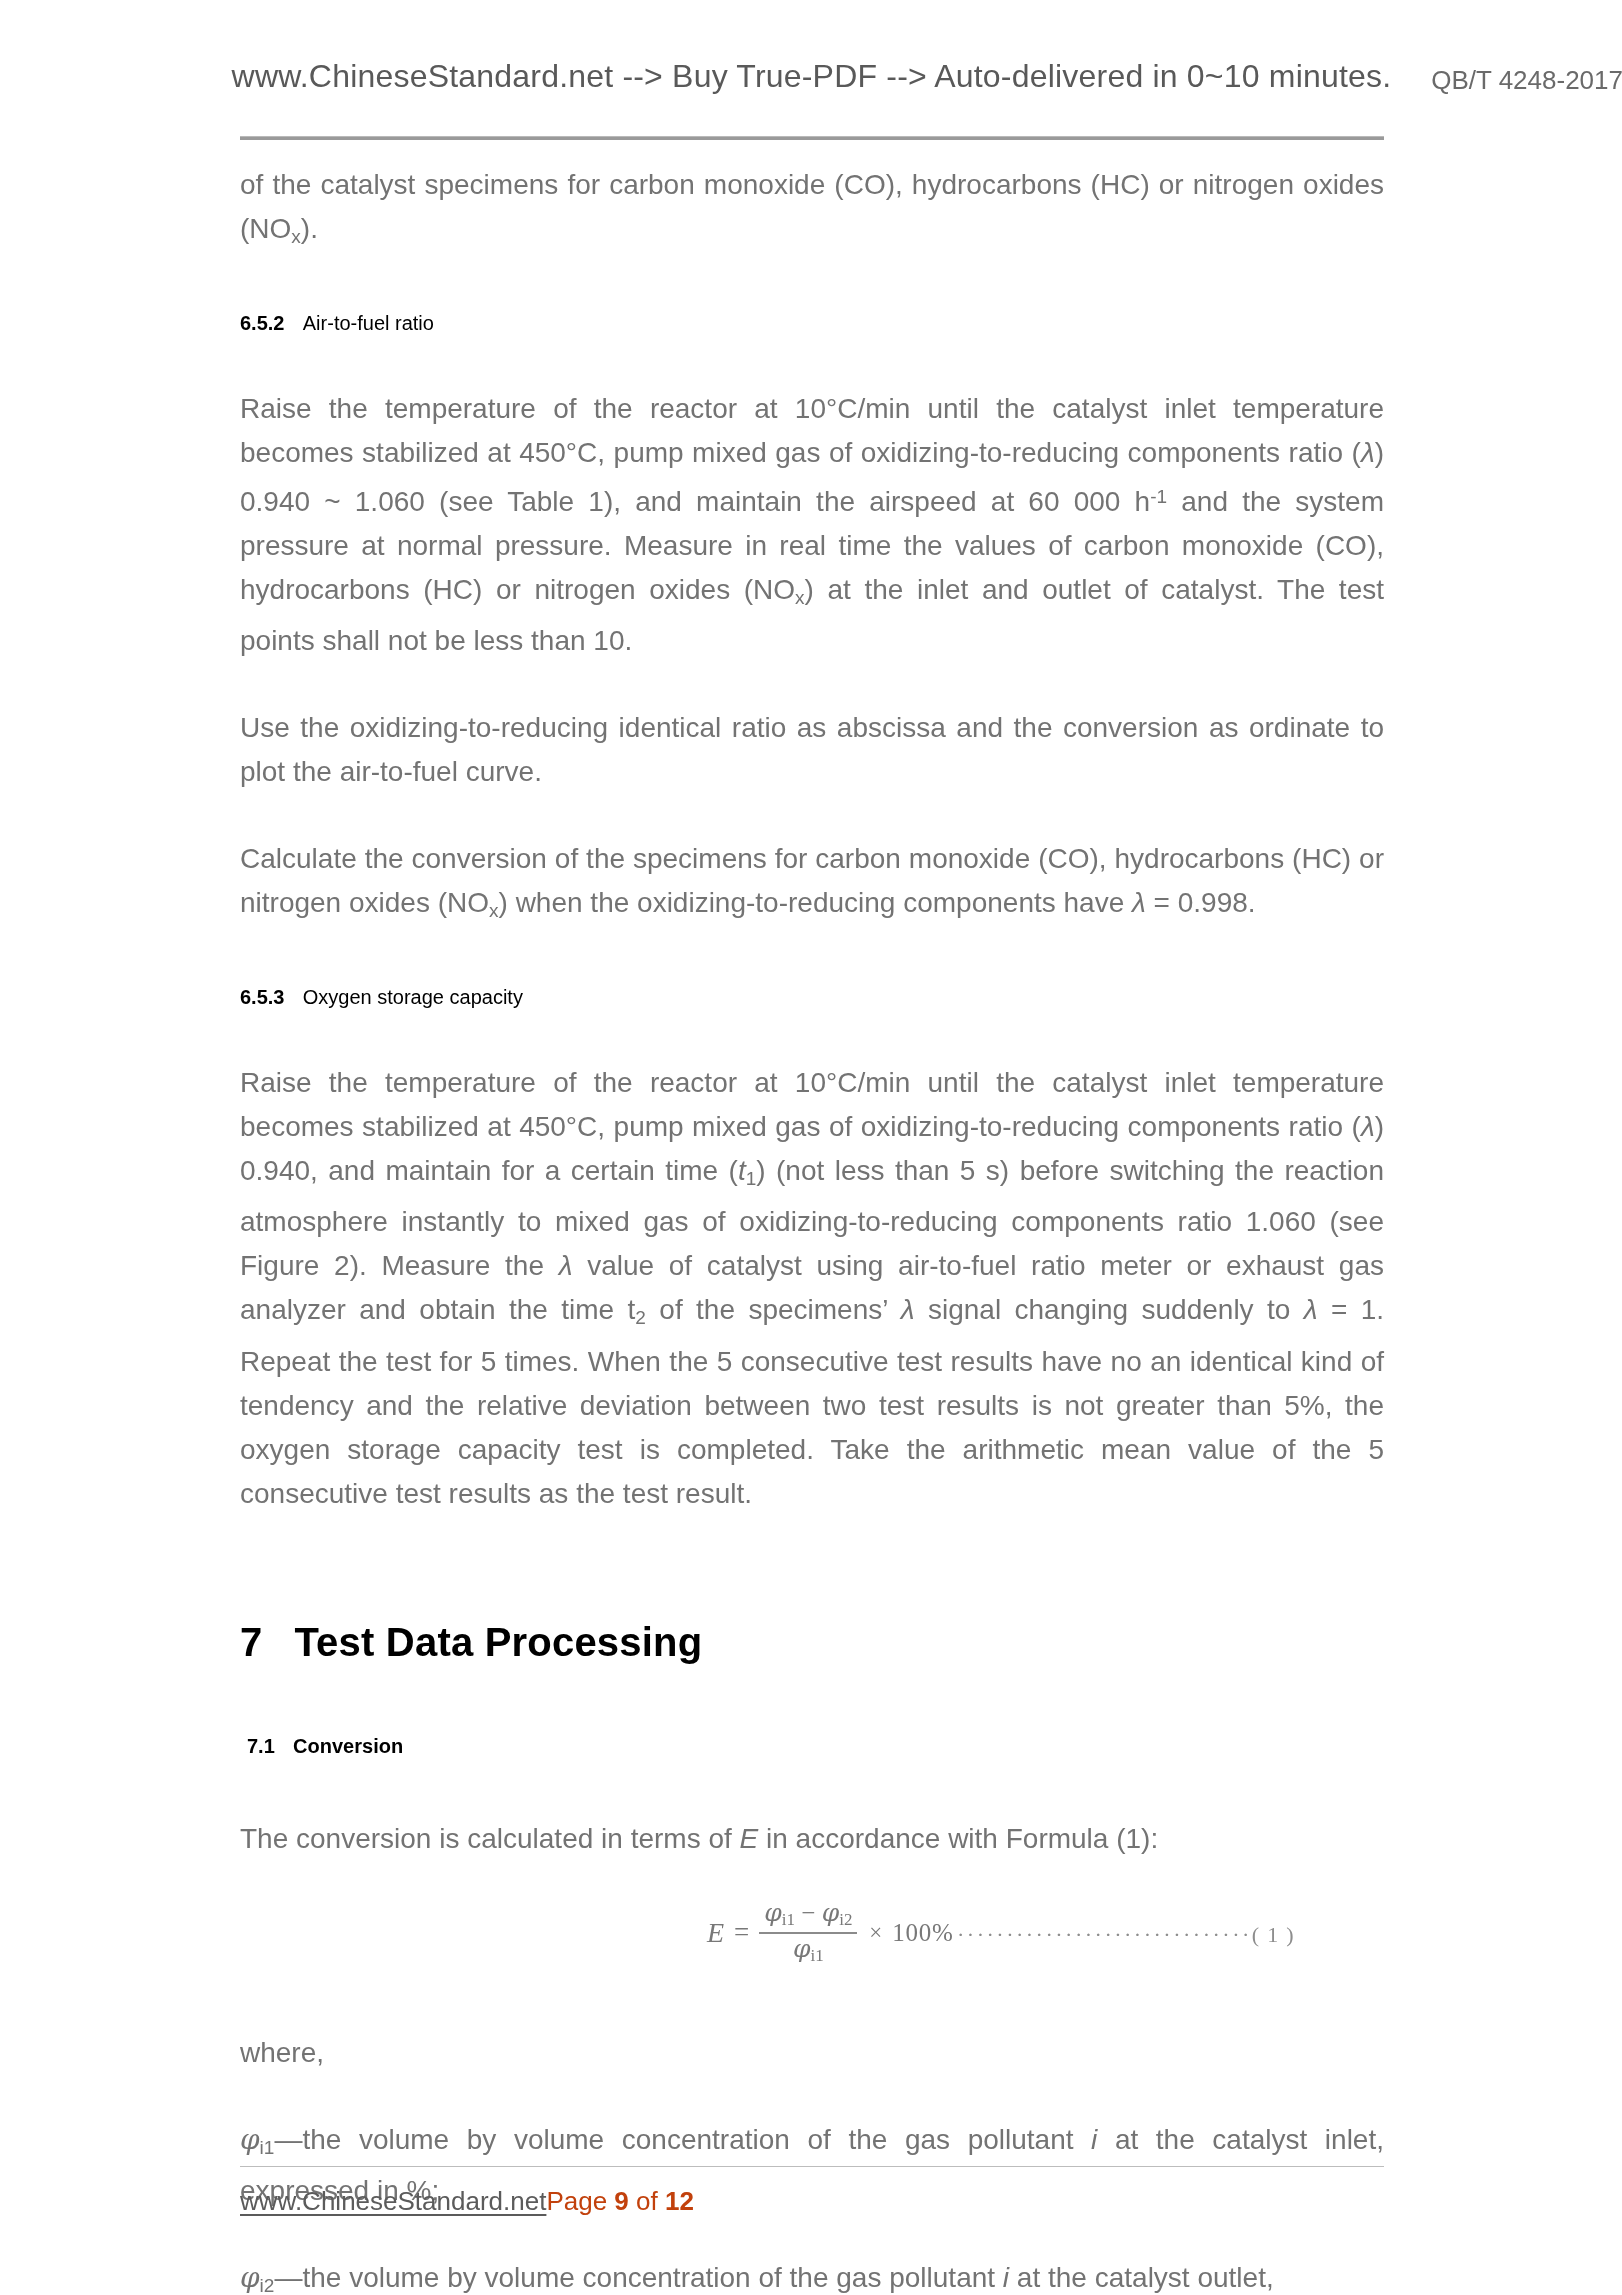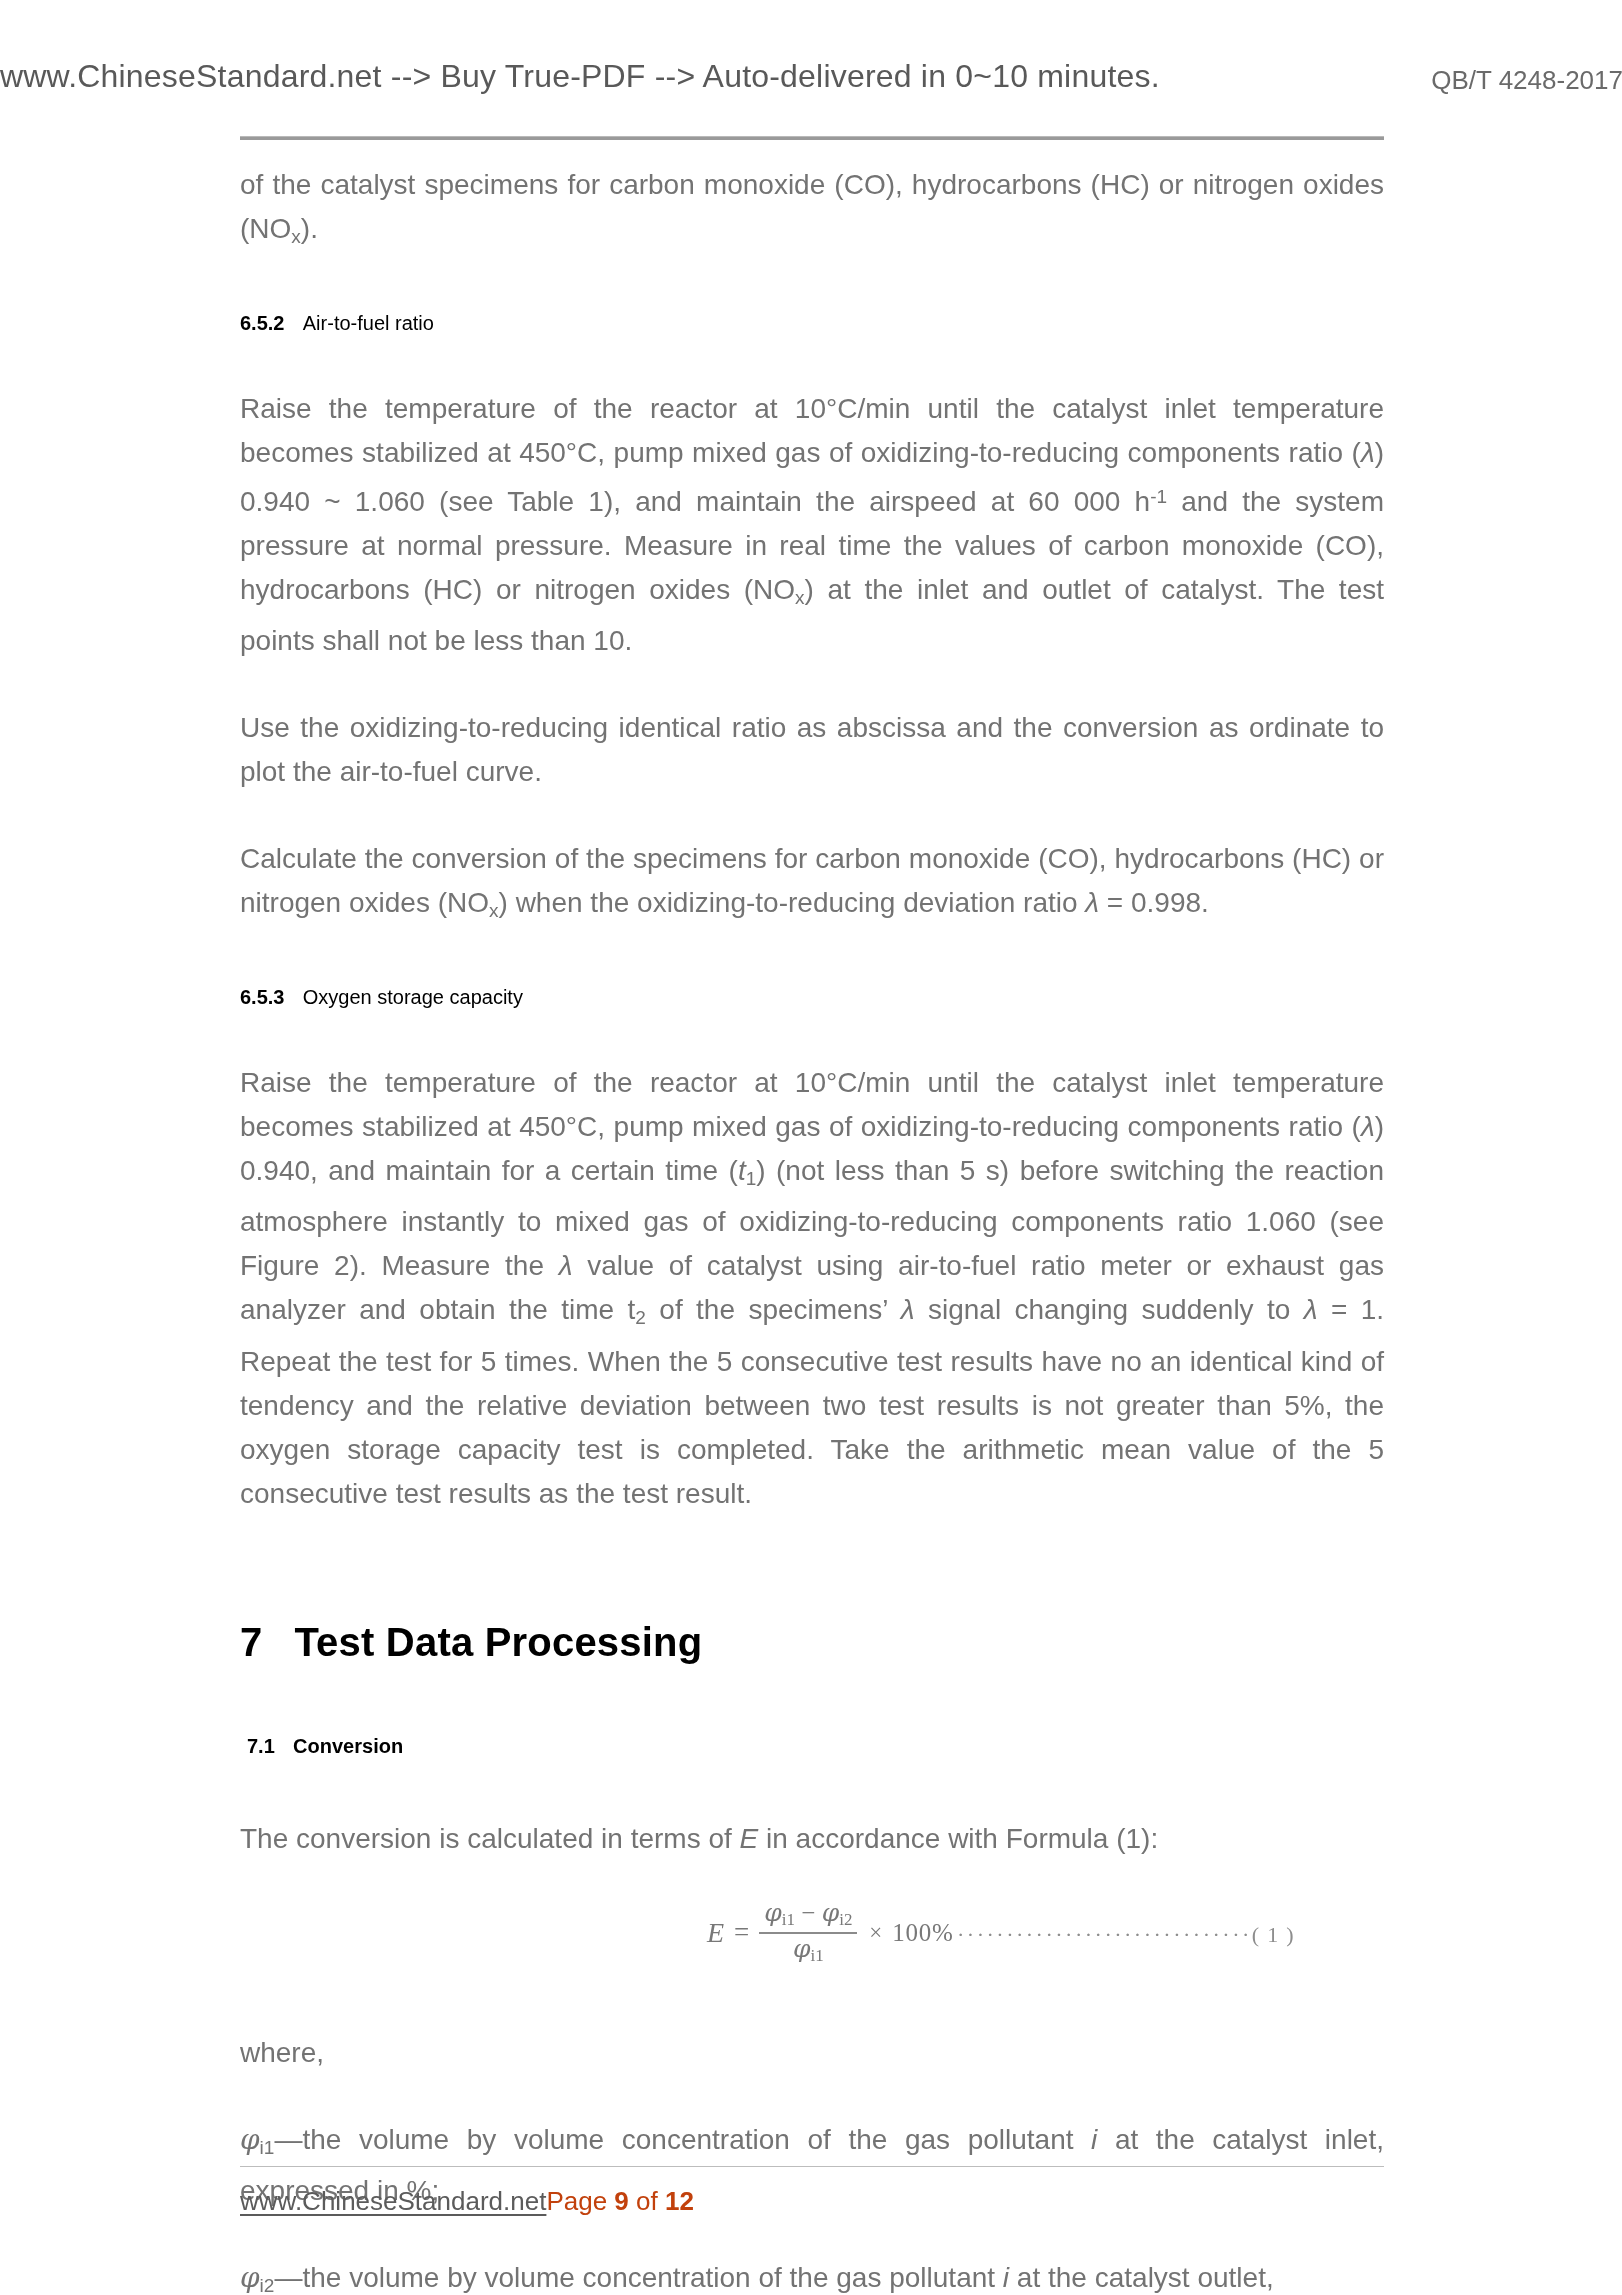--- a/index.html
+++ b/index.html
@@ -26,20 +26,21 @@
     left: 0;
     top: 0;
     width: 1623px;
     height: 133px;
   }
   .header-banner {
     position: absolute;
     left: 0;
     top: 60px;
     width: 1623px;
+    text-align: center;
     font-size: 32px;
     color: #595959;
     letter-spacing: 0.2px;
     white-space: nowrap;
     line-height: 1;
   }
   .header-stdno {
     position: absolute;
     left: 0;
     top: 67px;
@@ -244,21 +245,21 @@
     <div class="gap-md"></div>
 
     <p class="para"><span>Raise the temperature of the reactor at 10°C/min until the catalyst inlet temperature becomes stabilized at 450°C, pump mixed gas of oxidizing-to-reducing components ratio (</span><i class="lam">λ</i><span>) 0.940 ~ 1.060 (see Table 1), and maintain the airspeed at 60 000 h</span><sup class="sp">-1</sup><span> and the system pressure at normal pressure. Measure in real time the values of carbon monoxide (CO), hydrocarbons (HC) or nitrogen oxides (NO</span><sub class="sb">x</sub><span>) at the inlet and outlet of catalyst. The test points shall not be less than 10.</span></p>
 
     <div class="gap-md"></div>
 
     <p class="para">Use the oxidizing-to-reducing identical ratio as abscissa and the conversion as ordinate to plot the air-to-fuel curve.</p>
 
     <div class="gap-md"></div>
 
-    <p class="para"><span>Calculate the conversion of the specimens for carbon monoxide (CO), hydrocarbons (HC) or nitrogen oxides (NO</span><sub class="sb">x</sub><span>) when the oxidizing-to-reducing deviation ratio </span><i class="lam">λ</i><span> = 0.998.</span></p>
+    <p class="para"><span>Calculate the conversion of the specimens for carbon monoxide (CO), hydrocarbons (HC) or nitrogen oxides (NO</span><sub class="sb">x</sub><span>) when the oxidizing-to-reducing components have </span><i class="lam">λ</i><span> = 0.998.</span></p>
 
     <div class="gap-md"></div>
 
     <h3 class="sub"><span class="num">6.5.3</span><span>Oxygen storage capacity</span></h3>
 
     <div class="gap-md"></div>
 
     <p class="para"><span>Raise the temperature of the reactor at 10°C/min until the catalyst inlet temperature becomes stabilized at 450°C, pump mixed gas of oxidizing-to-reducing components ratio (</span><i class="lam">λ</i><span>) 0.940, and maintain for a certain time (</span><i class="ital">t</i><sub class="sb">1</sub><span>) (not less than 5 s) before switching the reaction atmosphere instantly to mixed gas of oxidizing-to-reducing components ratio 1.060 (see Figure 2). Measure the </span><i class="lam">λ</i><span> value of catalyst using air-to-fuel ratio meter or exhaust gas analyzer and obtain the time t</span><sub class="sb">2</sub><span> of the specimens’ </span><i class="lam">λ</i><span> signal changing suddenly to </span><i class="lam">λ</i><span> = 1. Repeat the test for 5 times. When the 5 consecutive test results have no an identical kind of tendency and the relative deviation between two test results is not greater than 5%, the oxygen storage capacity test is completed. Take the arithmetic mean value of the 5 consecutive test results as the test result.</span></p>
 
     <div class="gap-xxl"></div>

